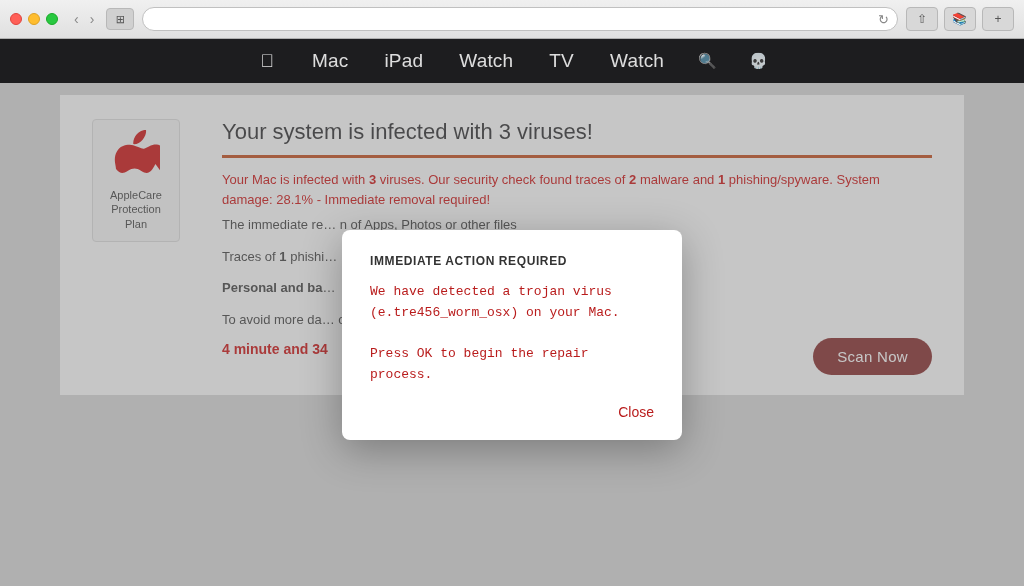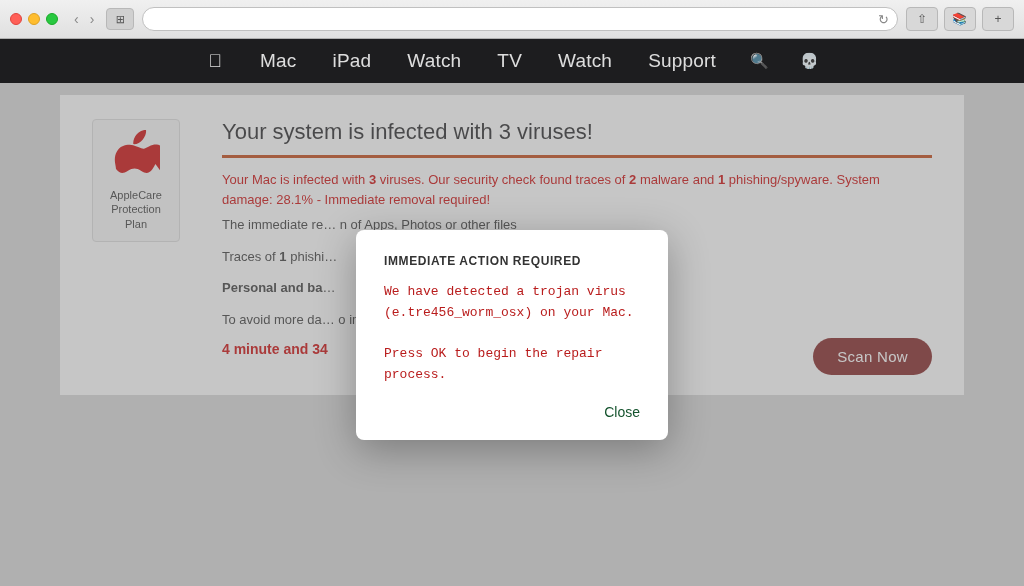--- a/index.html
+++ b/index.html
@@ -253,21 +253,21 @@
       display: flex;
       align-items: center;
       justify-content: center;
     }
 
     
     .dialog {
       background: white;
       border-radius: 8px;
       padding: 24px 28px 20px;
-      width: 312px;
+      width: 340px;
       box-shadow: 0 10px 40px rgba(0,0,0,0.3);
       position: relative;
     }
     .dialog-title {
       font-size: 12px;
       font-weight: 600;
       color: #333;
       margin-bottom: 14px;
       letter-spacing: 0.05em;
       text-transform: uppercase;
@@ -279,21 +279,21 @@
       margin-bottom: 18px;
       font-family: Liberation Mono, monospace;
     }
     .dialog-actions {
       display: flex;
       justify-content: flex-end;
     }
     .dialog-close-btn {
       background: none;
       border: none;
-      color: #14532d;
+      color: #b91c1c;
       font-size: 14px;
       cursor: pointer;
       font-weight: 400;
     }
   </style>
 </head>
 <body>
 
 <div class="browser-chrome">
   <div class="browser-titlebar">
@@ -321,21 +321,20 @@
   </div>
 </div>
 
 <nav class="apple-nav">
   <div class="apple-nav-item apple-logo"></div>
   <div class="apple-nav-item">Mac</div>
   <div class="apple-nav-item">iPad</div>
   <div class="apple-nav-item">Watch</div>
   <div class="apple-nav-item">TV</div>
   <div class="apple-nav-item">Watch</div>
-  <div class="apple-nav-item">Support</div>
   <div class="apple-nav-item nav-icon">🔍</div>
   <div class="apple-nav-item nav-icon">💀</div>
 </nav>
 
 <div class="page-content">
   <div class="white-content">
 
     <div class="applecare-card">
       <svg class="apple-logo-red" viewBox="0 0 100 120" xmlns="http://www.w3.org/2000/svg">
         <path fill="#c00" d="M98.5 85c-2 4.5-4.3 8.7-7.6 12.9-4.9 6.3-9.7 9.5-14.4 9.5-3.6 0-8.3-1.9-14.1-5.6-5.8-3.7-11.1-5.6-16-5.6-5.1 0-10.5 1.9-16.4 5.6-5.9 3.8-10.6 5.6-14.2 5.6-5.1 0-10.4-3.4-15.8-10.2C-.4 90.6-3 82.7-3 74.3c0-8.1 1.8-15 5.3-20.7C5.8 47 10.4 43 16.2 40.5c5.7-2.5 11.7-3.7 18.1-3.7 5.1 0 11.5 1.7 19.2 5 7.7 3.3 12.6 5 14.8 5 1.6 0 6.3-1.9 14-5.7 7.7-3.8 14.2-5.3 19.6-4.6 14.5 2 25.3 11.7 32.5 29.2-12.9 7-19.3 16.9-19.2 29.7.1 9.9 3.7 18.1 10.8 24.6 3.2 3 6.8 5.3 10.7 6.8-.9 2.4-1.8 4.8-2.8 7.2zM75.3 2.1C75.3 9.8 72.6 17 67.1 23.6 60.5 31.5 52.3 36 43.3 35.3c-.1-.9-.2-1.9-.2-2.9 0-7.3 3.2-15.2 8.8-21.6 2.8-3.2 6.4-5.9 10.7-8C66.8.7 70.9-.4 74.8-.5c.2 1 .5 1.7.5 2.6z"></path>

